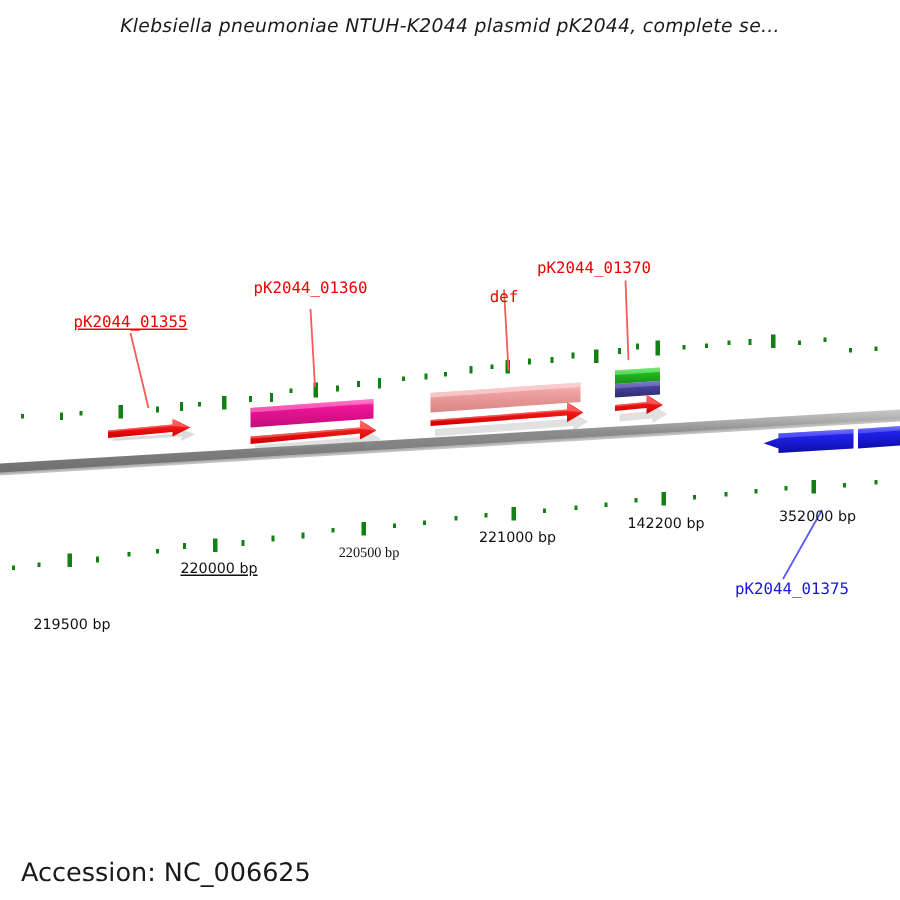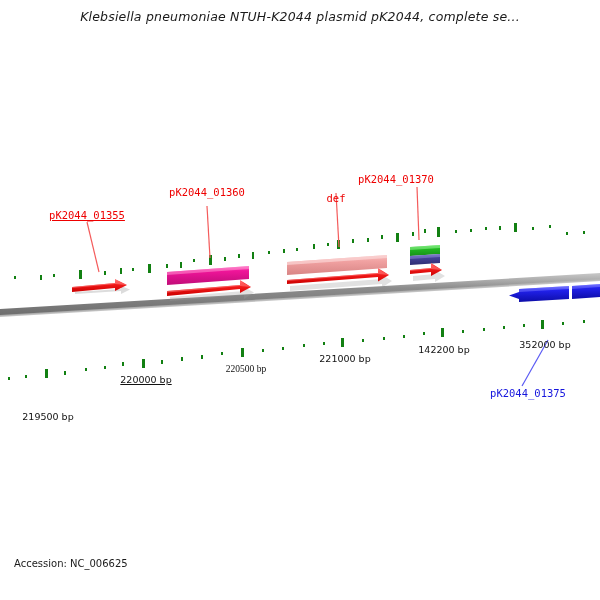--- a/index.html
+++ b/index.html
@@ -32,22 +32,22 @@
     font-size: 12.5px;
     color: #1a1a1a;
     letter-spacing: 0.2px;
     white-space: nowrap;
   }
 
   
   .footer-left {
     position: absolute;
     left: 14px;
-    top: 558px;
-    font-size: 10px;
+    top: 572px;
+    font-size: 17px;
     color: #1a1a1a;
     white-space: nowrap;
   }
   .footer-right {
     position: absolute;
     right: 10px;
     top: 572px;
     font-size: 11.5px;
     color: #1a1a1a;
     white-space: nowrap;

